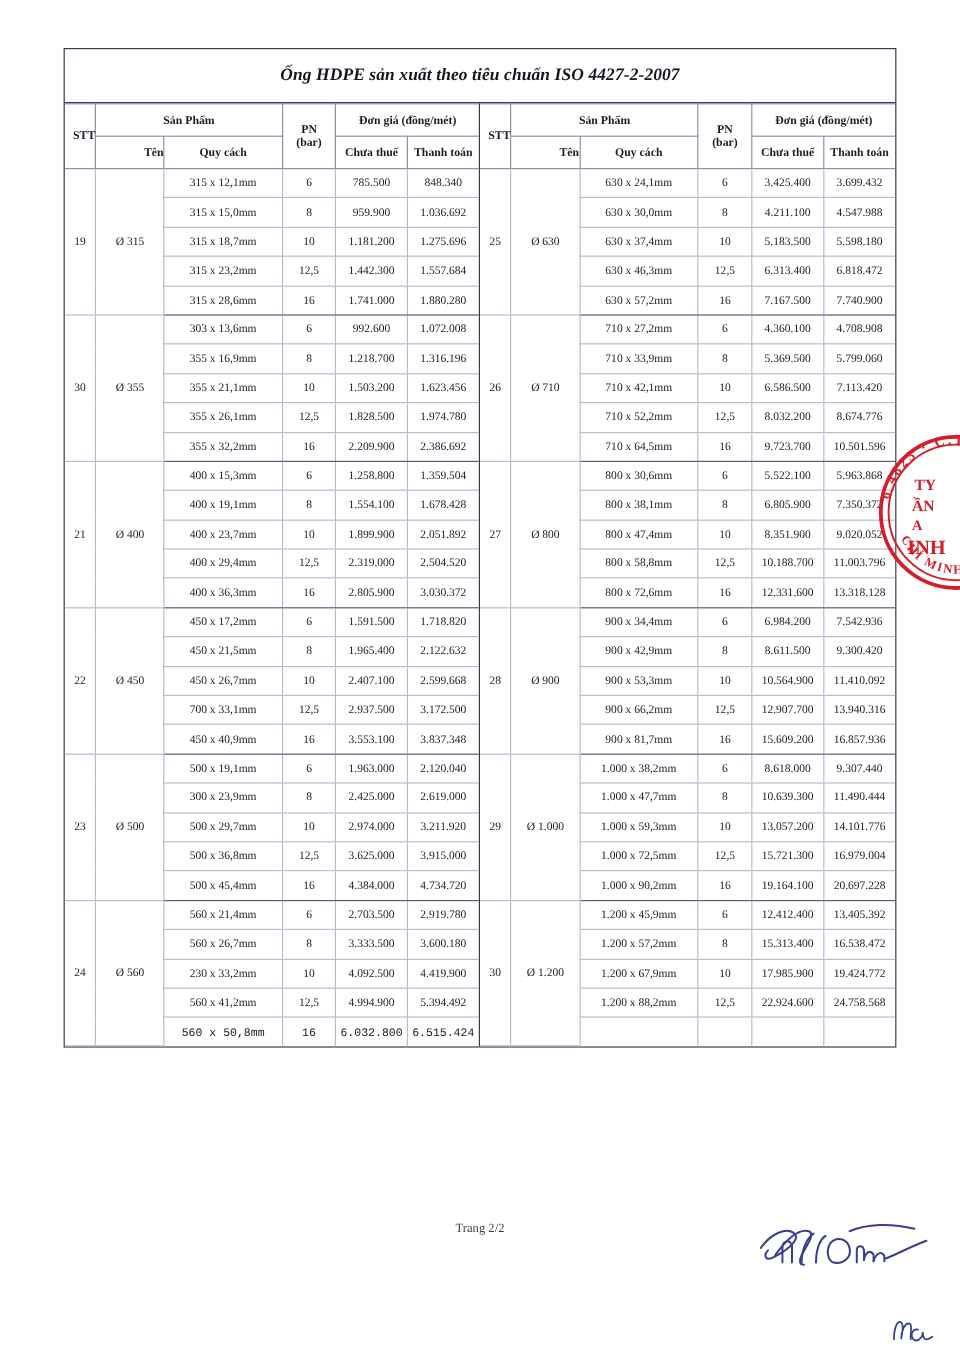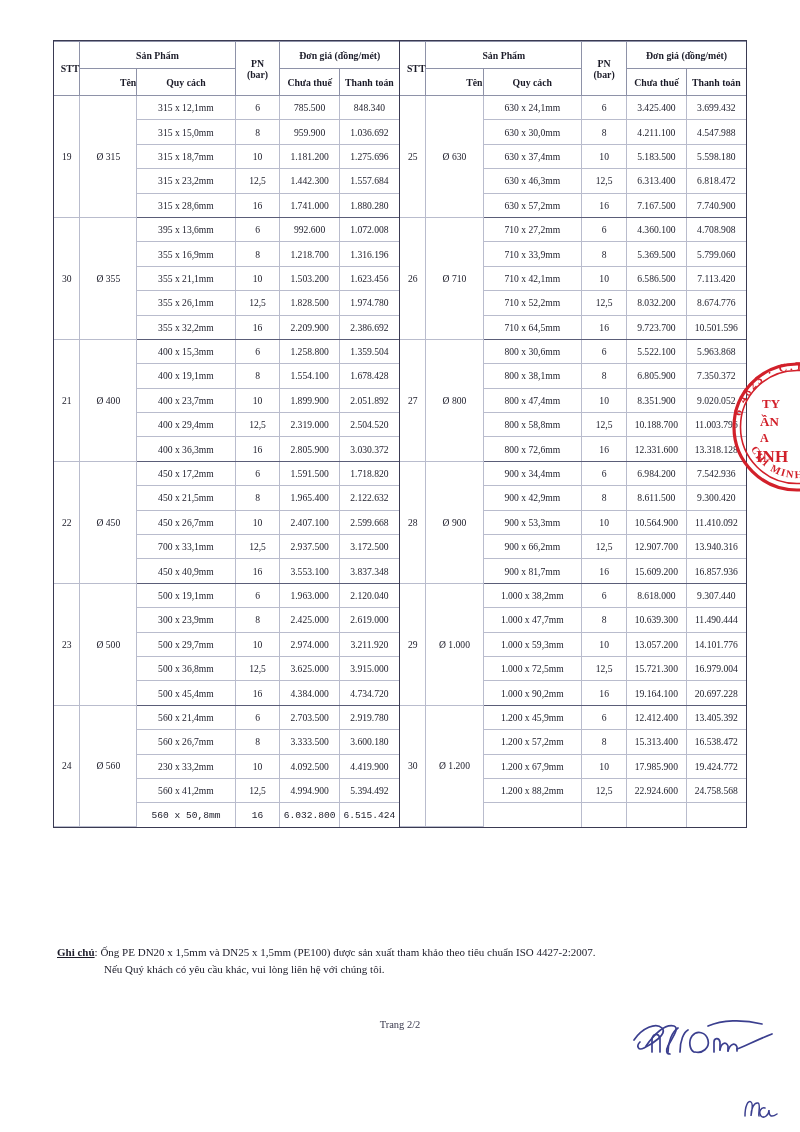--- a/index.html
+++ b/index.html
@@ -105,20 +105,23 @@
   .signature { position:absolute; left:622px; top:1016px; width:170px; height:60px; }
   .initial-mark { position:absolute; left:735px; top:1092px; width:56px; height:34px; }
 </style>
 </head>
 <body>
 
 <div class="page">
 
   <div class="doc-frame">
 
+    <div class="title-band">
+      <div class="title-text">Ống HDPE sản xuất theo tiêu chuẩn ISO 4427-2-2007</div>
+    </div>
 
     <div class="tables-wrap">
       <div class="half left">
         <table class="price">
           <colgroup>
             <col class="c-stt">
               <col class="c-ten">
               <col class="c-quy">
             <col class="c-pn">
               <col class="c-ct">
@@ -170,21 +173,21 @@
               </tr>
               <tr class="group-end">
                 <td>315 x 28,6mm</td>
                 <td>16</td>
                 <td>1.741.000</td>
                 <td>1.880.280</td>
               </tr>
               <tr class="group-start">
                 <td class="stt-cell" rowspan="5">30</td>
                 <td class="ten-cell" rowspan="5">Ø 355</td>
-                <td>395 x 13,6mm</td>
+                <td>303 x 13,6mm</td>
                 <td>6</td>
                 <td>992.600</td>
                 <td>1.072.008</td>
               </tr>
               <tr>
                 <td>355 x 16,9mm</td>
                 <td>8</td>
                 <td>1.218.700</td>
                 <td>1.316.196</td>
               </tr>
@@ -580,24 +583,20 @@
       </text>
       <text x="40" y="56" font-family="'Liberation Serif',serif" font-size="13" font-weight="bold" fill="#d2202a">TY</text>
       <text x="38" y="74" font-family="'Liberation Serif',serif" font-size="13" font-weight="bold" fill="#d2202a">ẦN</text>
       <text x="38" y="90" font-family="'Liberation Serif',serif" font-size="12" font-weight="bold" fill="#d2202a">A</text>
       <text x="34" y="110" font-family="'Liberation Serif',serif" font-size="17" font-weight="bold" fill="#d2202a">INH</text>
       <circle cx="92" cy="78" r="1.6" fill="#d2202a"></circle>
       <path d="M 112 56 l 9 -5 M 114 62 l 10 -4 M 116 96 l 10 5 M 113 101 l 9 6" stroke="#d2202a" stroke-width="1.4" fill="none"></path>
     </svg>
   </div>
 
-  <div class="note">
-    <span class="lbl">Ghi chú</span><span>: Ống PE DN20 x 1,5mm và DN25 x 1,5mm (PE100) được sản xuất tham khảo theo tiêu chuẩn ISO 4427-2:2007.</span>
-    <span class="line2">Nếu Quý khách có yêu cầu khác, vui lòng liên hệ với chúng tôi.</span>
-  </div>
 
   <div class="page-num">Trang 2/2</div>
 
   <svg class="signature" viewBox="0 0 170 60" xmlns="http://www.w3.org/2000/svg">
     <g fill="none" stroke="#3b3f8f" stroke-width="1.7" stroke-linecap="round" stroke-linejoin="round">
       <path d="M12,24 C20,12 34,6 40,12 C46,18 30,28 22,32 C16,35 14,30 18,26"></path>
       <path d="M24,30 C34,16 44,8 52,10 C58,12 50,22 46,30 C44,34 44,38 48,38"></path>
       <path d="M30,36 L30,24 C30,18 36,16 38,22 L38,36"></path>
       <path d="M46,36 C46,26 50,16 56,12"></path>
       <path d="M58,36 C58,24 62,16 66,14"></path>

